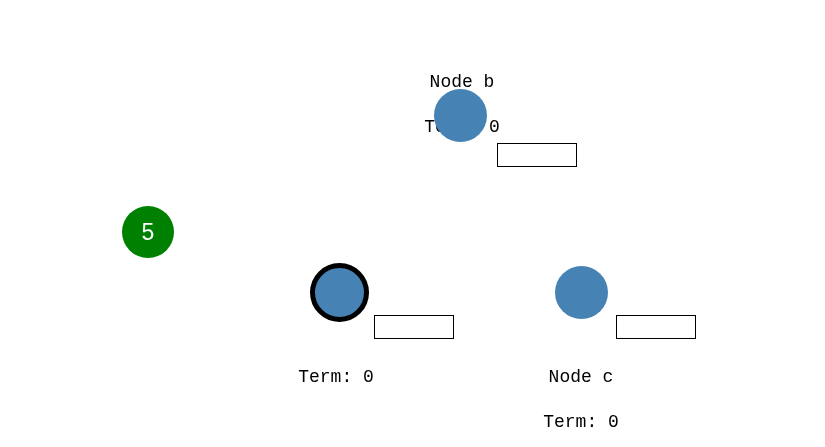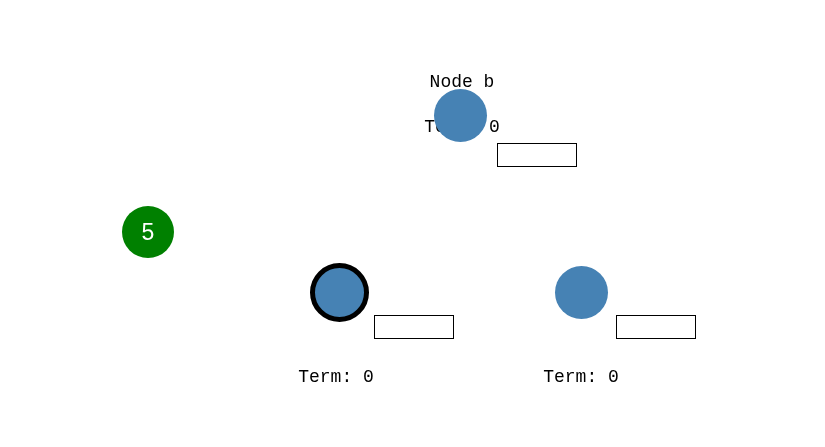--- a/index.html
+++ b/index.html
@@ -108,16 +108,17 @@
   </div>
   <div class="node-label" id="label-a">
     <div>Term: 0</div>
   </div>
 
   <div class="circle node-circle" id="circle-c"></div>
   <div class="msg" id="msg-c">
     <span>SET 5</span>
   </div>
   <div class="node-label" id="label-c">
+    <div>Node c</div>
     <div>Term: 0</div>
   </div>
 
 </div>
 
 </body></html>

